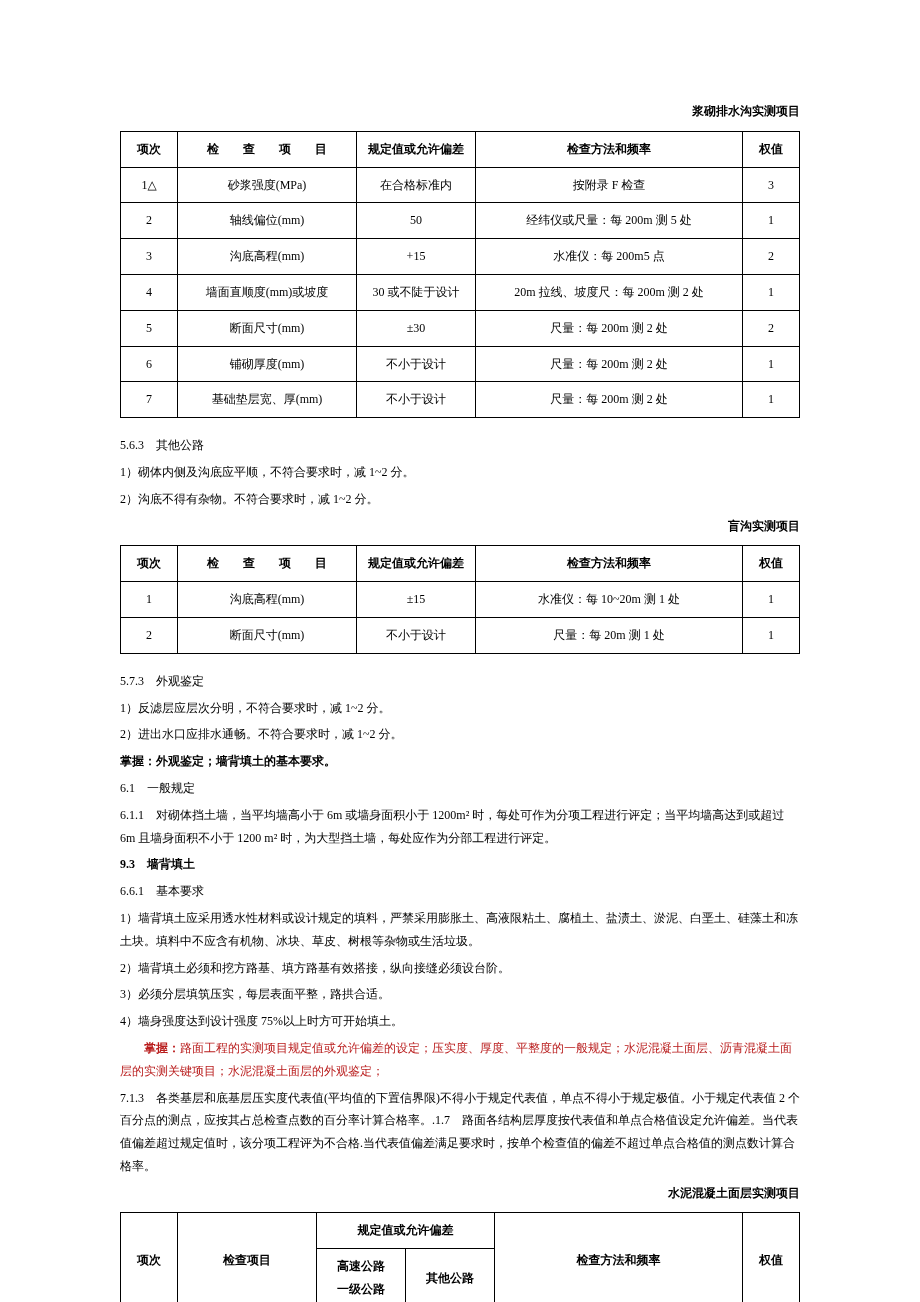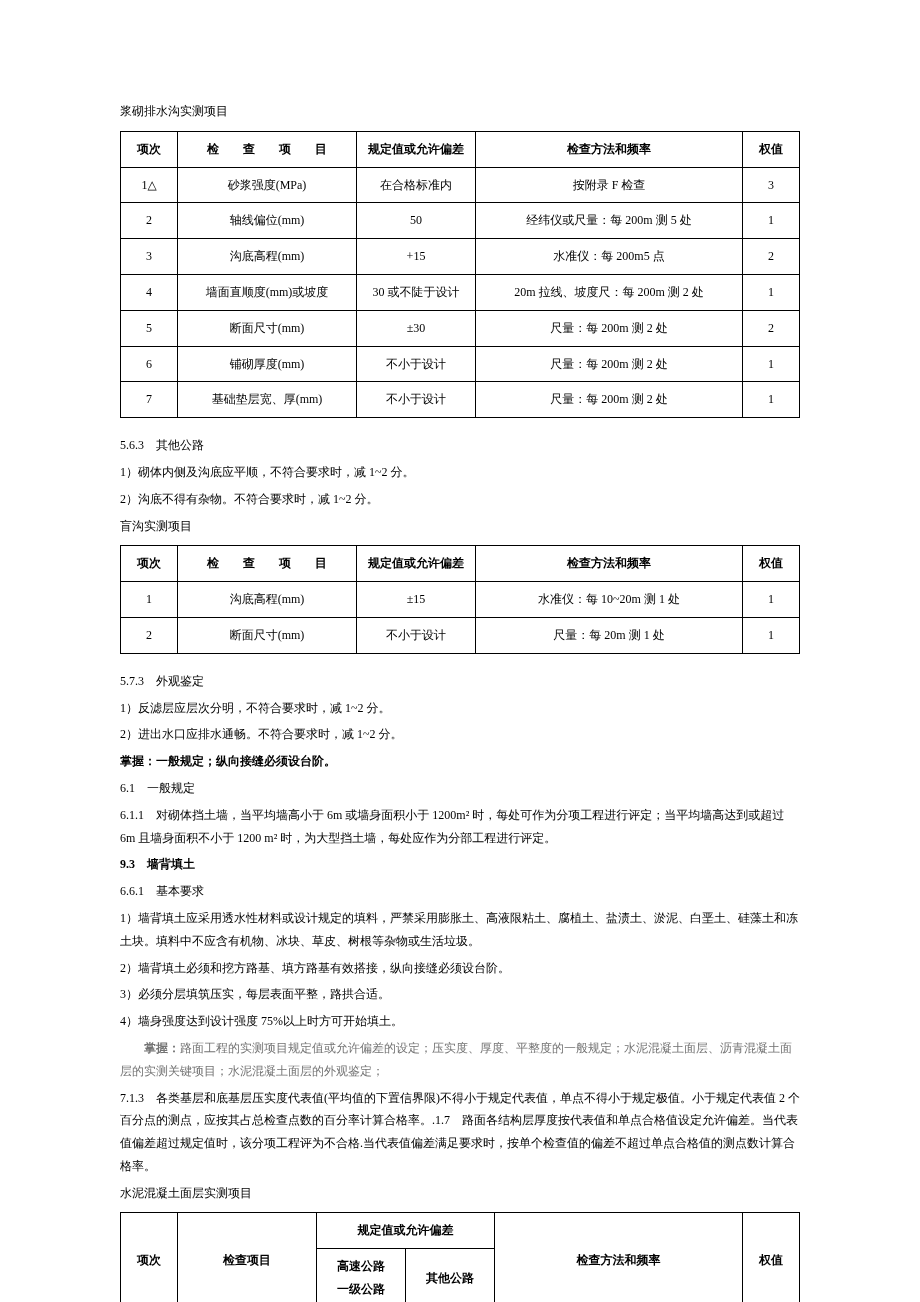--- a/index.html
+++ b/index.html
@@ -6,40 +6,40 @@
       font-family: "SimSun", "宋体", serif;
       font-size: 12px;
       background: #fff;
       margin: 0;
       padding: 100px 120px 60px 120px;
       width: 680px;
       color: #000;
       line-height: 1.9;
     }
     .title {
-      text-align: left;
-      font-weight: normal;
+      text-align: right;
+      font-weight: bold;
       margin-bottom: 8px;
     }
     table {
       border-collapse: collapse;
       width: 100%;
       margin-bottom: 16px;
     }
     th, td {
       border: 1px solid #000;
       padding: 6px 4px;
       font-size: 12px;
       text-align: center;
       vertical-align: middle;
     }
     .left { text-align: center; padding-left: 4px; }
     .para { margin: 4px 0; }
     .bold { font-weight: bold; }
-    .red { color: #737373; }
+    .red { color: #b91c1c; }
     .indent { text-indent: 2em; }
   </style>
 </head>
 <body>
 
 <div class="title">浆砌排水沟实测项目</div>
 <table>
   <tbody>
       <tr>
     <th style="width:48px">项次</th>
@@ -128,21 +128,21 @@
         <td class="left">尺量：每 20m 测 1 处</td>
         <td>1</td>
       </tr>
 </tbody>
   </table>
 
 <div class="para">5.7.3　外观鉴定</div>
 <div class="para">1）反滤层应层次分明，不符合要求时，减 1~2 分。</div>
 <div class="para">2）进出水口应排水通畅。不符合要求时，减 1~2 分。</div>
 
-<div class="para bold">掌握：一般规定；纵向接缝必须设台阶。</div>
+<div class="para bold">掌握：外观鉴定；墙背填土的基本要求。</div>
 <div class="para">6.1　一般规定</div>
 <div class="para">6.1.1　对砌体挡土墙，当平均墙高小于 6m 或墙身面积小于 1200m² 时，每处可作为分项工程进行评定；当平均墙高达到或超过 6m 且墙身面积不小于 1200 m² 时，为大型挡土墙，每处应作为分部工程进行评定。</div>
 <div class="para bold">9.3　墙背填土</div>
 <div class="para">6.6.1　基本要求</div>
 <div class="para">1）墙背填土应采用透水性材料或设计规定的填料，严禁采用膨胀土、高液限粘土、腐植土、盐渍土、淤泥、白垩土、硅藻土和冻土块。填料中不应含有机物、冰块、草皮、树根等杂物或生活垃圾。</div>
 <div class="para">2）墙背填土必须和挖方路基、填方路基有效搭接，纵向接缝必须设台阶。</div>
 <div class="para">3）必须分层填筑压实，每层表面平整，路拱合适。</div>
 <div class="para">4）墙身强度达到设计强度 75%以上时方可开始填土。</div>
 
 <div class="para indent">

